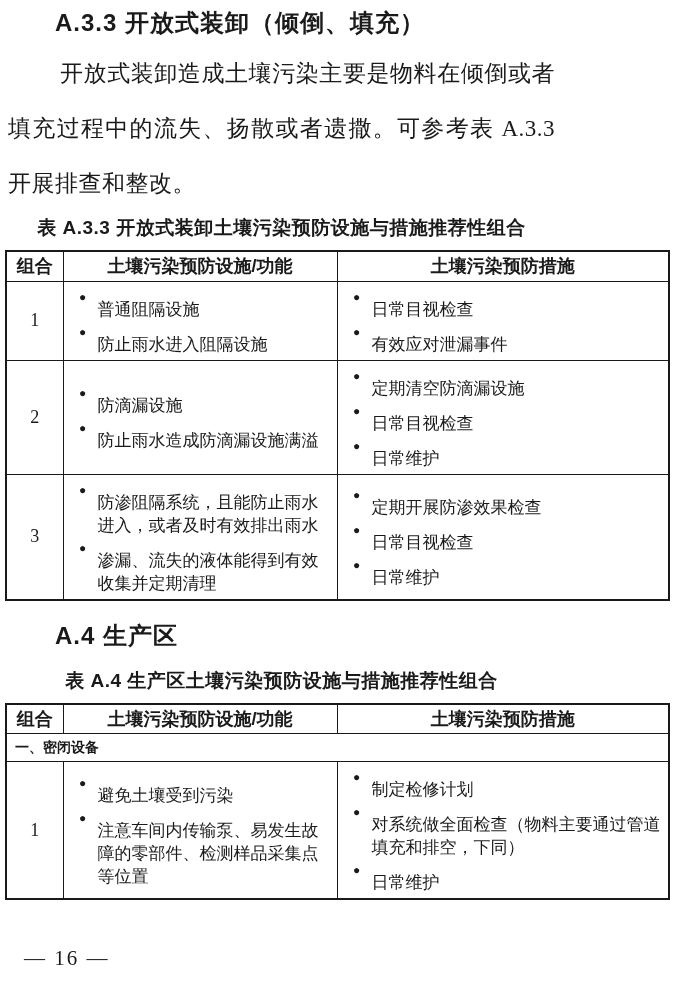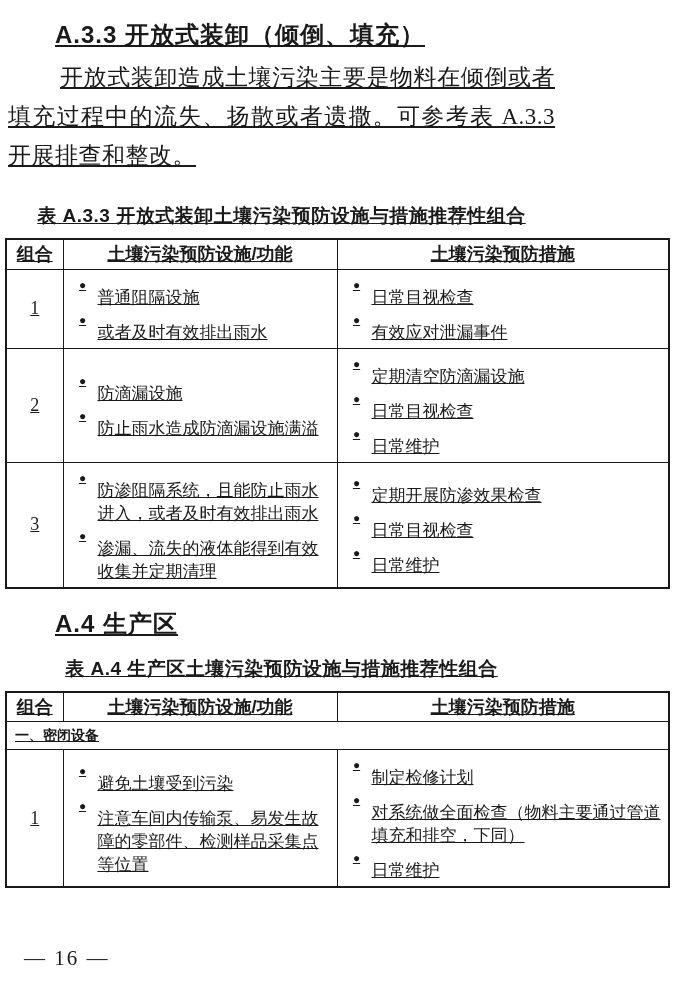--- a/index.html
+++ b/index.html
@@ -5,54 +5,53 @@
   html,body{margin:0;padding:0;}
   body{
     width:675px;height:983px;
     background:#ffffff;
     color:#1a1a1a;
     font-family:"Liberation Serif", serif;
     position:relative;
     overflow:hidden;
   }
   .page{
-    padding:18px 5px 0 5px;
+    padding:6px 5px 0 5px;
     box-sizing:border-box;
     width:563px;height:983px;
     position:relative;
-    text-decoration:underline;
   }
   
   .sec-heading{
     font-family:"Liberation Sans", sans-serif;
     font-weight:bold;
     font-size:24px;
     line-height:30px;
     margin:2px 0 0 50px;
     letter-spacing:1px;
   }
   .heading2{margin-top:20px;}
   
   .para{
     font-size:23px;
-    line-height:39px;
+    line-height:55px;
     text-align:justify;
     text-justify:inter-ideograph;
     margin:8px 3px 0 3px;
     text-indent:52px;
     letter-spacing:0.5px;
   }
   .para2{margin-top:10px;line-height:40.5px;}
   
   .tbl-title{
     font-family:"Liberation Sans", sans-serif;
     font-weight:bold;
     font-size:19px;
     text-align:center;
-    margin-top:28px;
+    margin-top:4px;
     letter-spacing:0.5px;
   }
   .tbl-title2{margin-top:17px;}
   
   table{
     width:665px;
     margin:9px auto 0 auto;
     border-collapse:collapse;
     border:2.5px solid #1a1a1a;
     table-layout:fixed;
@@ -146,21 +145,21 @@
     <tr class="r1">
       <td class="combo">1</td>
       <td>
         <div class="bullets">
           <div class="bullet-item">
                 <span class="bullet">●</span>
                 <span class="bullet-text">普通阻隔设施</span>
               </div>
           <div class="bullet-item">
                 <span class="bullet">●</span>
-                <span class="bullet-text">或者及时有效排出雨水</span>
+                <span class="bullet-text">防止雨水进入阻隔设施</span>
               </div>
         </div>
       </td>
       <td>
         <div class="bullets">
           <div class="bullet-item">
                 <span class="bullet">●</span>
                 <span class="bullet-text">日常目视检查</span>
               </div>
           <div class="bullet-item">

